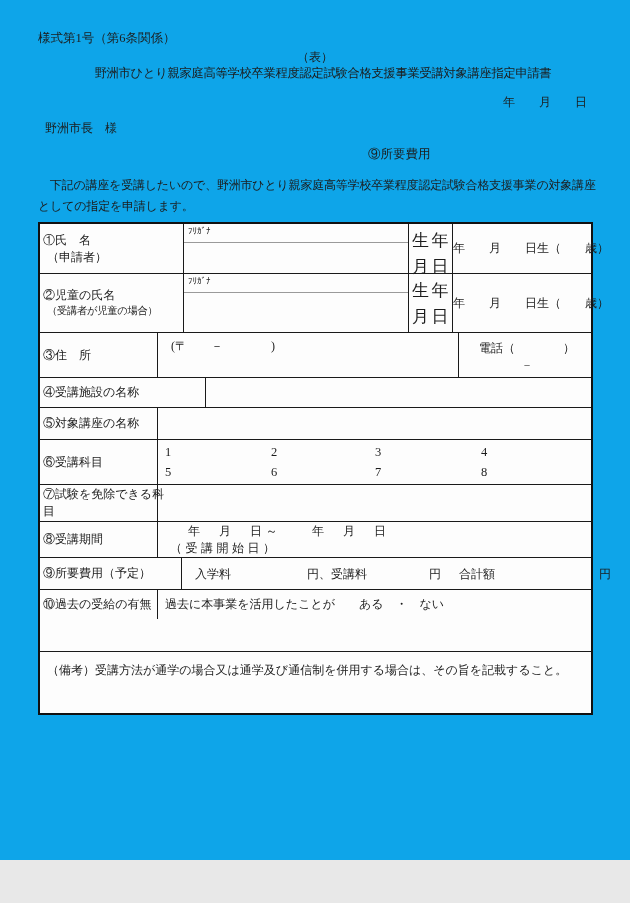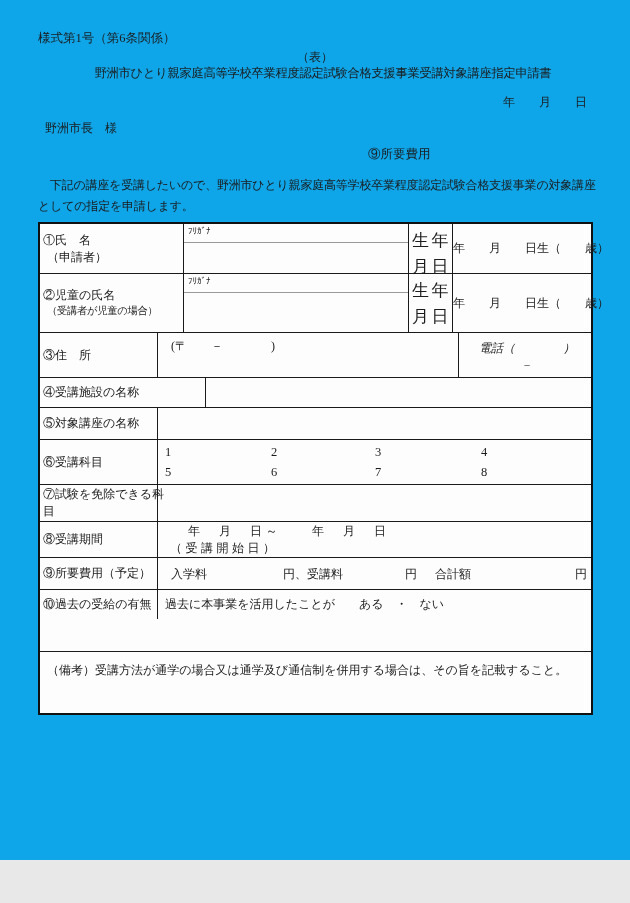--- a/index.html
+++ b/index.html
@@ -36,21 +36,21 @@
   .cell{border-left:1.5px solid #1a1a1a;box-sizing:border-box;position:relative;}
   .cell:first-child{border-left:none;}
   .r1{height:49px;}
   .r2{height:59px;}
   .r3{height:45px;}
   .r4{height:30px;gap:48px;}
   .r5{height:32px;}
   .r6{height:45px;}
   .r7{height:37px;}
   .r8{height:36px;}
-  .r9{height:32px;}
+  .r9{height:32px;gap:24px;}
   .r10{height:30px;}
   .r11{height:62px;margin-top:32px;}
 
   .c-label{
     width:117px;flex:0 0 117px;
     display:flex;flex-direction:column;justify-content:center;
     padding-left:3px;font-size:12px;line-height:1.4;
   }
   .c-label .lbl{white-space:nowrap;}
   .c-label .lbl2{white-space:nowrap;padding-left:4px;}
@@ -67,21 +67,21 @@
     font-size:17px;letter-spacing:2.5px;line-height:1.5;
     padding:4px 0 0 3px;word-break:break-all;
   }
   .c-dobval{
     flex:1;display:flex;align-items:center;justify-content:center;
     font-size:12px;white-space:pre;
   }
 
   .c-addr{width:301px;flex:0 0 301px;font-size:12px;padding:5px 0 0 13px;white-space:pre;}
   .c-phone{flex:1;font-size:12px;padding-top:7px;}
-  .c-phone .ph1{padding-left:20px;white-space:pre;font-style:italic;}
+  .c-phone .ph1{padding-left:20px;white-space:pre;}
   .c-phone .ph2{padding-left:62px;color:#555;}
 
   .c-content{flex:1;display:flex;align-items:center;font-size:12px;padding-left:7px;white-space:pre;}
 
   .c-subjects{
     flex:1;display:grid;
     grid-template-columns:106px 104px 106px 1fr;
     align-content:center;row-gap:5px;
     padding-left:7px;font-size:12.5px;
   }

